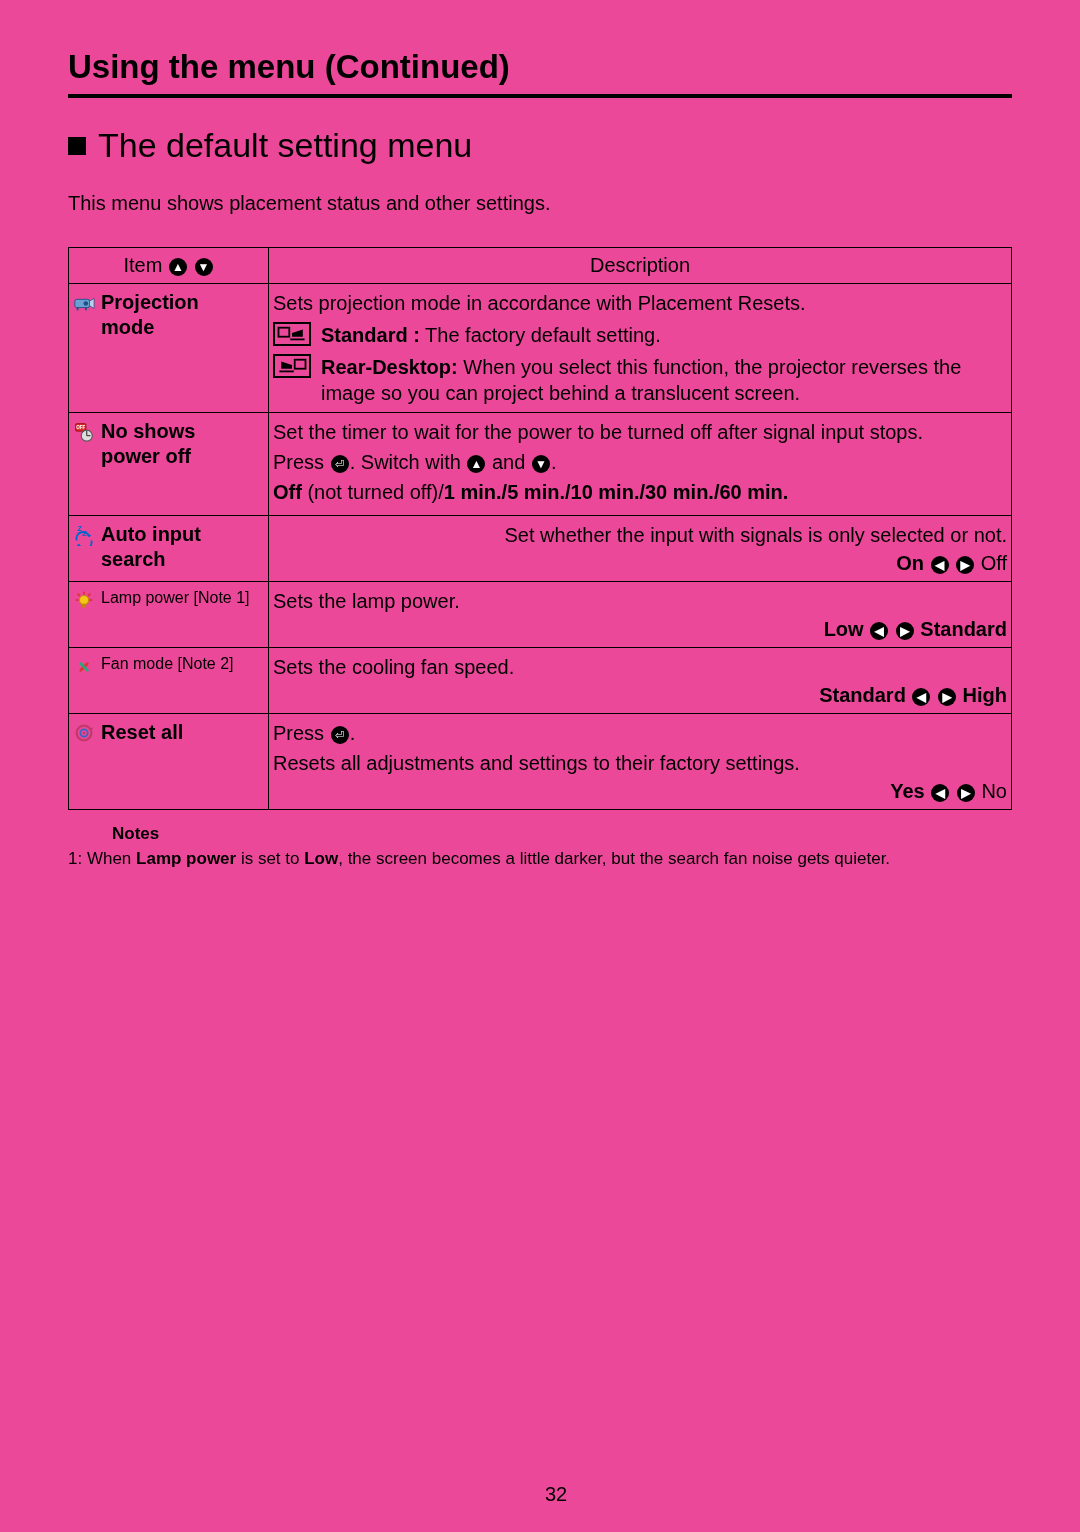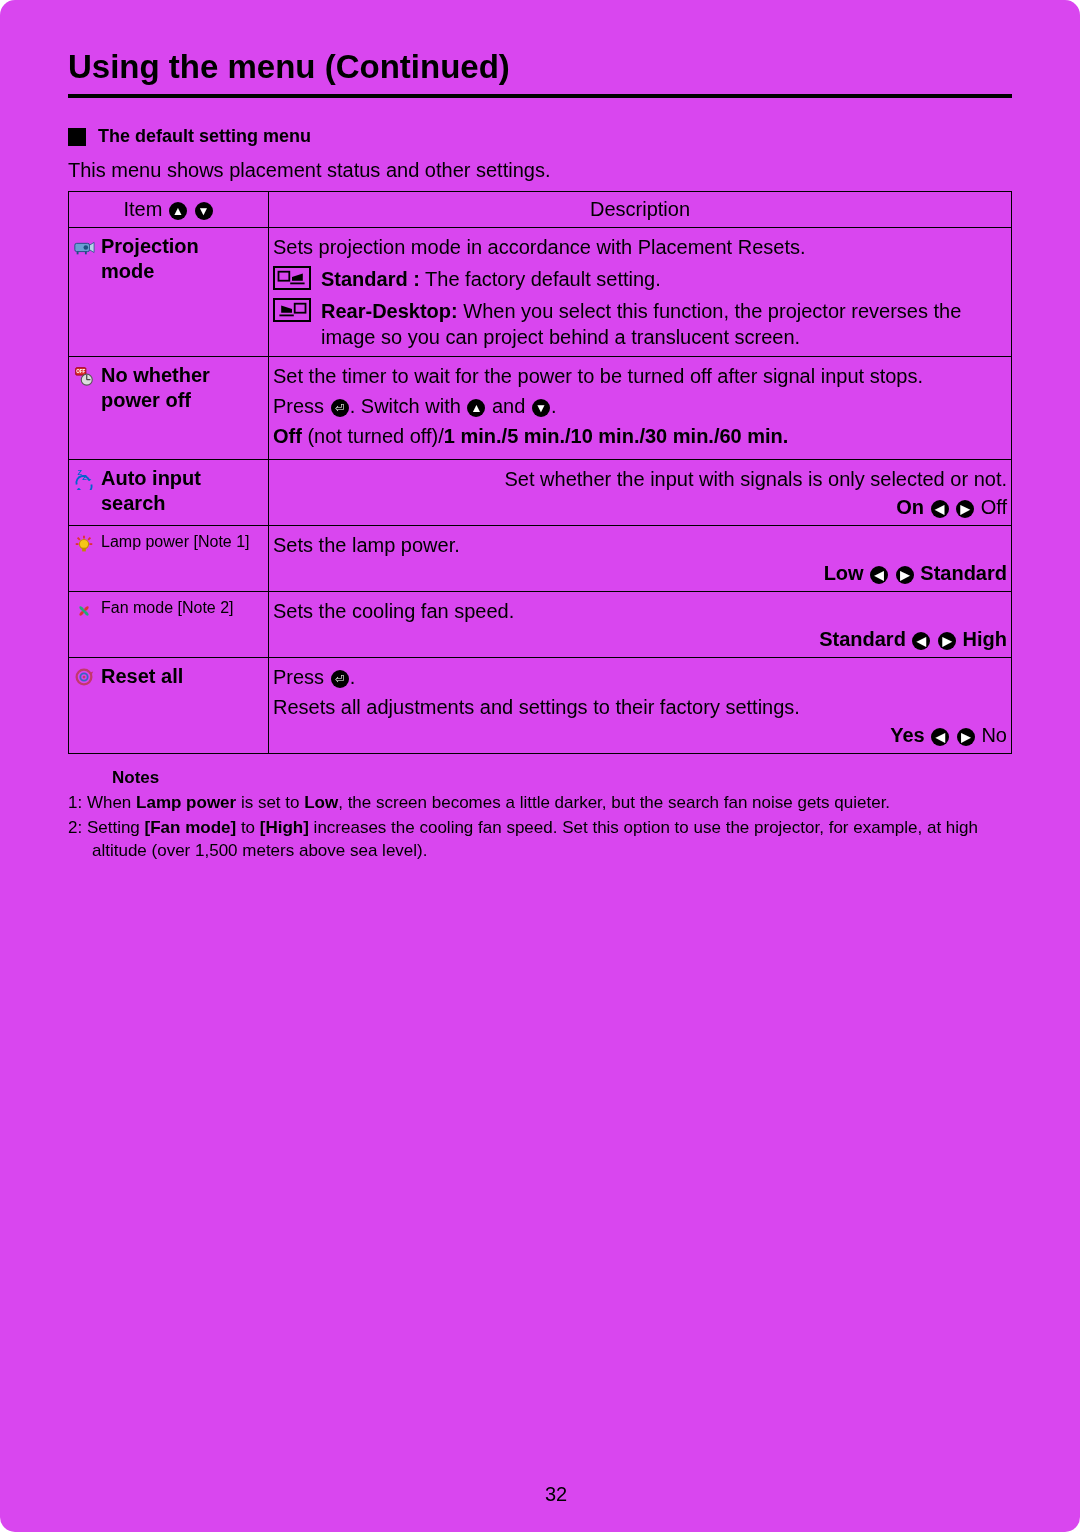--- a/index.html
+++ b/index.html
@@ -9,47 +9,46 @@
       background: #ffffff;
       font-family: Arial, Helvetica, sans-serif;
       color: #000000;
     }
     .page {
       width: 1080px;
       height: 1532px;
       margin: 0 auto;
       padding: 48px 68px 40px 68px;
       position: relative;
-      background: #d946ef;
-      border-radius: 15px;
+      background: #ec4899;
     }
     .page-title {
       font-size: 33px;
       font-weight: bold;
       padding-bottom: 8px;
       border-bottom: 4px solid #000;
       margin-bottom: 28px;
     }
     .section-heading {
-      font-size: 18px;
-      font-weight: bold;
+      font-size: 34px;
+      font-weight: normal;
       display: flex;
       align-items: center;
       gap: 12px;
-      margin-bottom: 12px;
+      margin-bottom: 27px;
     }
     .square-bullet {
       display: inline-block;
       width: 18px;
       height: 18px;
       background: #000;
     }
     .intro {
       font-size: 20px;
-      margin-bottom: 9px;
+      margin-bottom: 32px;
     }
     table.menu-table {
       border-collapse: collapse;
       width: 100%;
     }
     .menu-table th, .menu-table td {
       border: 1.5px solid #000;
       vertical-align: top;
       font-size: 20px;
       padding: 6px 4px;
@@ -236,21 +235,21 @@
         <td>
           <div class="item-cell">
             <svg class="item-icon" viewBox="0 0 24 24">
               <rect x="3" y="3" width="11" height="8" rx="1" fill="#d33" stroke="#900" stroke-width="1"></rect>
               <text x="8.5" y="9" font-size="5" fill="#fff" text-anchor="middle" font-weight="bold">OFF</text>
               <circle cx="15" cy="16" r="6" fill="#ddd" stroke="#555" stroke-width="1.2"></circle>
               <line x1="15" y1="16" x2="15" y2="11" stroke="#333" stroke-width="1.2"></line>
               <line x1="15" y1="16" x2="19" y2="16" stroke="#333" stroke-width="1.2"></line>
             </svg>
             <div class="item-label">
-              <span>No whether</span><br>
+              <span>No shows</span><br>
               <span>power off</span>
             </div>
           </div>
         </td>
         <td class="desc-cell">
           <p>Set the timer to wait for the power to be turned off after signal input stops.</p>
           <p>
             <span>Press </span><span class="btn-circle btn-enter"></span><span>. Switch with </span><span class="btn-circle">▲</span><span> and </span><span class="btn-circle">▼</span><span>.</span>
           </p>
           <p>
@@ -373,18 +372,15 @@
         </td>
       </tr>
 
     </tbody>
   </table>
 
   <div class="notes-heading">Notes</div>
   <div class="note-line">
     <span>1: When </span><span class="bold">Lamp power</span><span> is set to </span><span class="bold">Low</span><span>, the screen becomes a little darker, but the search fan noise gets quieter.</span>
   </div>
-  <div class="note-line">
-    <span>2: Setting </span><span class="bold">[Fan mode]</span><span> to </span><span class="bold">[High]</span><span> increases the cooling fan speed. Set this option to use the projector, for example, at high altitude (over 1,500 meters above sea level).</span>
-  </div>
 
   <div class="page-number">32</div>
 </div>
 
 </body></html>

